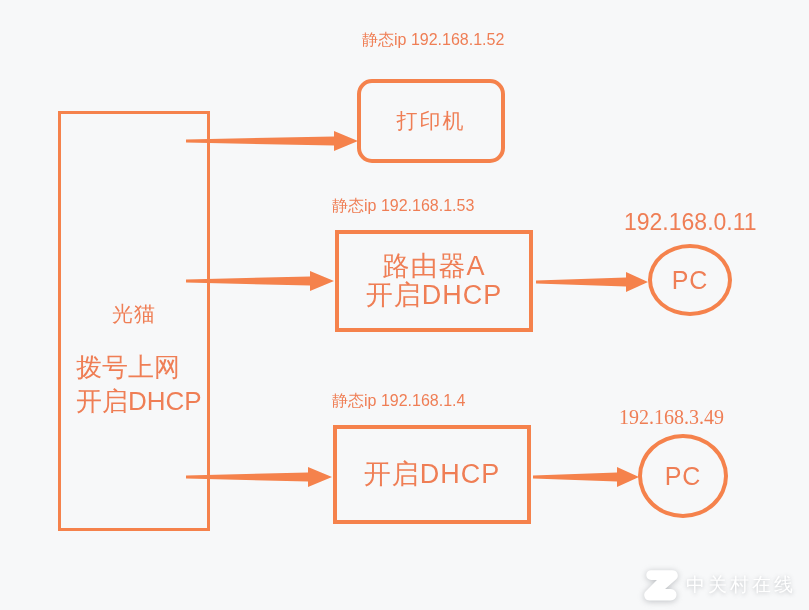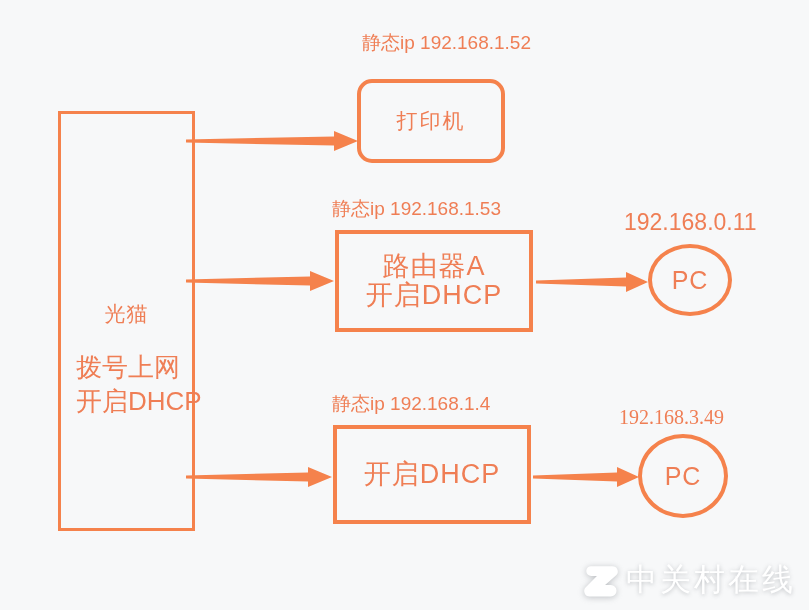--- a/index.html
+++ b/index.html
@@ -25,21 +25,21 @@
     border: 4px solid var(--accent);
     color: var(--text);
     display: flex;
     flex-direction: column;
     align-items: center;
     justify-content: center;
     text-align: center;
     background: transparent;
   }
   .modem-box {
-    left: 58px; top: 111px; width: 137px; height: 420px;
+    left: 58px; top: 111px; width: 152px; height: 420px;
     border-width: 3.5px;
     justify-content: flex-start;
     align-items: stretch;
     text-align: left;
   }
   .modem-title {
     margin-top: 186px;
     text-align: center;
     font-size: 21px;
     letter-spacing: 1px;
@@ -63,21 +63,21 @@
   .pc-circle {
     border-radius: 50%;
     font-size: 25px;
     letter-spacing: 1px;
   }
   .pc-a-circle { left: 648px; top: 244px; width: 84px; height: 72px; }
   .pc-b-circle { left: 638px; top: 434px; width: 90px; height: 84px; }
   .ip-label {
     position: absolute;
     color: var(--text);
-    font-size: 19px;
+    font-size: 16px;
     white-space: nowrap;
   }
   .ip-printer  { left: 362px; top: 30px; }
   .ip-router-a { left: 332px; top: 196px; }
   .ip-pc-a     { left: 624px; top: 209px; font-size: 23px; }
   .ip-router-b { left: 332px; top: 391px; }
   .ip-pc-b     { left: 619px; top: 406px; font-size: 20px; font-family: Liberation Serif, serif; }
   .arrow { position: absolute; height: 28px; }
   .arrow svg { display: block; }
   .arrow polygon { fill: var(--accent); }
@@ -88,21 +88,21 @@
   .arrow-5 { left: 533px; top: 463px; width: 106px; }
   .watermark {
     position: absolute;
     right: 13px; bottom: 9px;
     display: flex;
     align-items: center;
     gap: 7px;
     color: var(--watermark);
   }
   .watermark-text {
-    font-size: 31px;
+    font-size: 19px;
     letter-spacing: 3px;
     text-shadow: 0 1px 4px rgba(120,125,130,0.45);
     white-space: nowrap;
   }
   .zol-logo { filter: drop-shadow(0 1px 3px rgba(120,125,130,0.45)); }
 </style>
 </head>
 <body>
 
 <div class="canvas">

